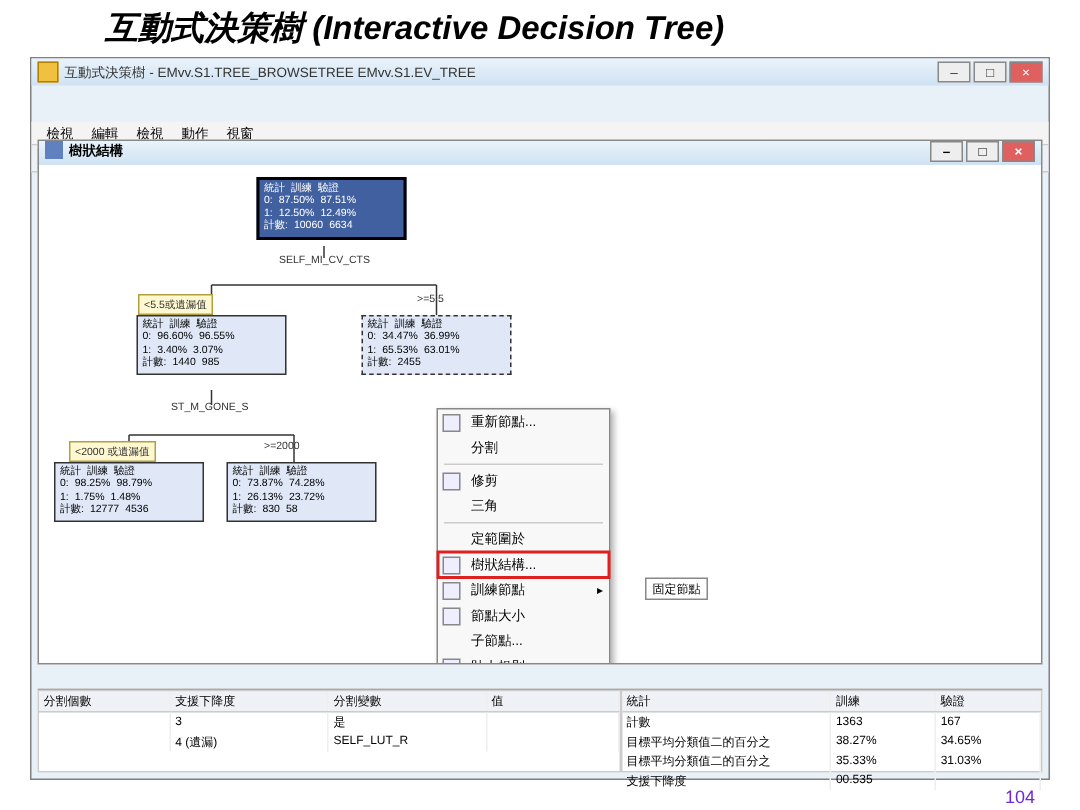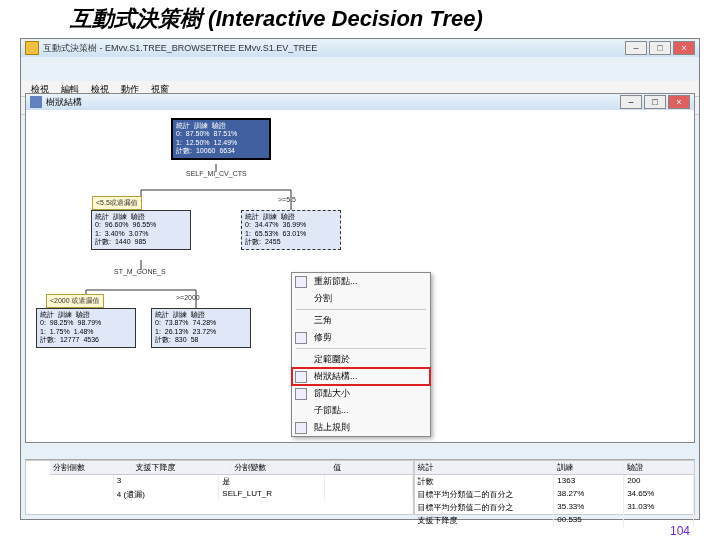--- a/index.html
+++ b/index.html
@@ -14,49 +14,49 @@
   .winbtn { width: 22px; height: 14px; border: 1px solid #888; background: #eee; font-size: 9px; text-align: center; line-height: 12px; cursor: pointer; }
   .winbtn.close { background: #e06060; color: #fff; }
   
   .menubar { height: 16px; background: #f4f4f4; border-bottom: 1px solid #ccc; display: flex; font-size: 9px; padding-left: 4px; margin-top: 24px; }
   .menubar span { padding: 2px 6px; cursor: pointer; }
   
   .toolbar { height: 18px; background: #eef2f6; border-bottom: 1px solid #ccc; display: flex; align-items: center; gap: 2px; padding: 0 4px; }
   .tbtn { width: 14px; height: 14px; border: 1px solid #aaa; background: #fff; }
   
   .inner-window { position: absolute; left: 4px; top: 54px; right: 4px; height: 350px; border: 1px solid #888; background: #fff; }
-  .inner-titlebar { height: 16px; background: linear-gradient(#eaf3fb,#cfe2f3); display: flex; align-items: center; padding: 0 4px; font-size: 9px; }
+  .inner-titlebar { height: 16px; background: linear-gradient(#eaf3fb,#cfe2f3); display: flex; padding: 0 4px; font-size: 9px; font-weight: bold; }
   .inner-titlebar .icon-slot { width: 12px; height: 12px; margin-right: 4px; background: #6080c0; }
   
   .tree-canvas { position: absolute; top: 16px; left: 0; right: 0; bottom: 0; background: #fff; overflow: hidden; }
   
   .node { position: absolute; border: 1px solid #333; background: #e0e8f8; font-size: 7px; padding: 2px 3px; line-height: 1.2; }
   .node.root { border: 2px solid #000; background: #4060a0; color: #fff; }
   .node.dashed { border: 1.5px dashed #333; }
   .node-row { display: flex; gap: 4px; }
   .node-row span { white-space: nowrap; }
   
   .split-label { position: absolute; font-size: 7px; color: #333; }
   
   svg.edges { position: absolute; top: 0; left: 0; width: 100%; height: 100%; pointer-events: none; }
   
-  .context-menu { position: absolute; left: 265px; top: 162px; width: 140px; background: #f8f8f8; border: 1px solid #888; box-shadow: 2px 2px 4px rgba(0,0,0,.3); font-size: 9px; z-index: 10; }
+  .context-menu { position: absolute; left: 265px; top: 162px; width: 116px; background: #f8f8f8; border: 1px solid #888; box-shadow: 2px 2px 4px rgba(0,0,0,.3); font-size: 9px; z-index: 10; }
   .context-menu .mi { padding: 2px 4px 2px 22px; position: relative; cursor: pointer; white-space: nowrap; display:flex; align-items:center; }
   .context-menu .sep { height: 1px; background: #ccc; margin: 2px 4px; }
   .context-menu .mi .mi-icon { position: absolute; left: 3px; width: 12px; height: 12px; border: 1px solid #888; background: #eef; }
   .context-menu .mi.highlight { outline: 2px solid #e02020; outline-offset: -1px; }
   .context-menu .submenu-arrow { margin-left:auto; font-size:8px; }
   .context-menu .subbox { position:absolute; left:138px; top:0; background:#fff; border:1px solid #888; padding:1px 4px; font-size:8px; white-space:nowrap; }
   
   .bottom-strip { position: absolute; left: 4px; right: 4px; bottom: 4px; height: 56px; border-top: 1px solid #aaa; background: #fff; display: flex; font-size: 8px; }
   .bottom-left, .bottom-right { border: 1px solid #ccc; }
   .bottom-left { width: 58%; }
   .bottom-right { width: 42%; }
   .bl-header, .br-header { display: grid; background: #eef2f6; border-bottom: 1px solid #ccc; }
-  .bl-header { grid-template-columns: 1fr 1.2fr 1.2fr 1fr; margin-left: 24px; }
+  .bl-header { grid-template-columns: 1fr 1.2fr 1.2fr 1fr; }
   .br-header { grid-template-columns: 2fr 1fr 1fr; }
   .bl-row, .br-row { display: grid; }
   .bl-row { grid-template-columns: 1fr 1.2fr 1.2fr 1fr; }
   .br-row { grid-template-columns: 2fr 1fr 1fr; }
   .cell { padding: 1px 3px; border-right: 1px solid #eee; overflow: hidden; white-space: nowrap; }
   
   .page-num { position: absolute; right: 30px; bottom: 2px; font-size: 12px; color: #6d28d9; }
 </style>
 </head>
 <body>
@@ -234,33 +234,39 @@
       <div class="context-menu">
         <div class="mi">
             <span class="mi-icon"></span>
             <span>重新節點...</span>
           </div>
         <div class="mi">
             <span>分割</span>
           </div>
         <div class="sep"></div>
         <div class="mi">
+            <span class="mi-icon"></span>
+            <span>修剪</span>
+          </div>
+        <div class="mi">
             <span>三角</span>
           </div>
-        <div class="mi">
-            <span class="mi-icon"></span>
-            <span>修剪</span>
-          </div>
         <div class="sep"></div>
         <div class="mi">
             <span>定範圍於</span>
           </div>
         <div class="mi highlight">
             <span class="mi-icon"></span>
             <span>樹狀結構...</span>
+          </div>
+        <div class="mi" style="position:relative;">
+            <span class="mi-icon"></span>
+            <span>訓練節點</span>
+            <span class="submenu-arrow">▸</span>
+            <div class="subbox">固定節點</div>
           </div>
         <div class="mi">
             <span class="mi-icon"></span>
             <span>節點大小</span>
           </div>
         <div class="mi">
             <span>子節點...</span>
           </div>
         <div class="mi">
             <span class="mi-icon"></span>
@@ -294,21 +300,21 @@
     </div>
     <div class="bottom-right">
       <div class="br-header">
         <div class="cell">統計</div>
         <div class="cell">訓練</div>
         <div class="cell">驗證</div>
       </div>
       <div class="br-row">
           <div class="cell">計數</div>
           <div class="cell">1363</div>
-          <div class="cell">200</div>
+          <div class="cell">167</div>
         </div>
       <div class="br-row">
           <div class="cell">目標平均分類值二的百分之</div>
           <div class="cell">38.27%</div>
           <div class="cell">34.65%</div>
         </div>
       <div class="br-row">
           <div class="cell">目標平均分類值二的百分之</div>
           <div class="cell">35.33%</div>
           <div class="cell">31.03%</div>

